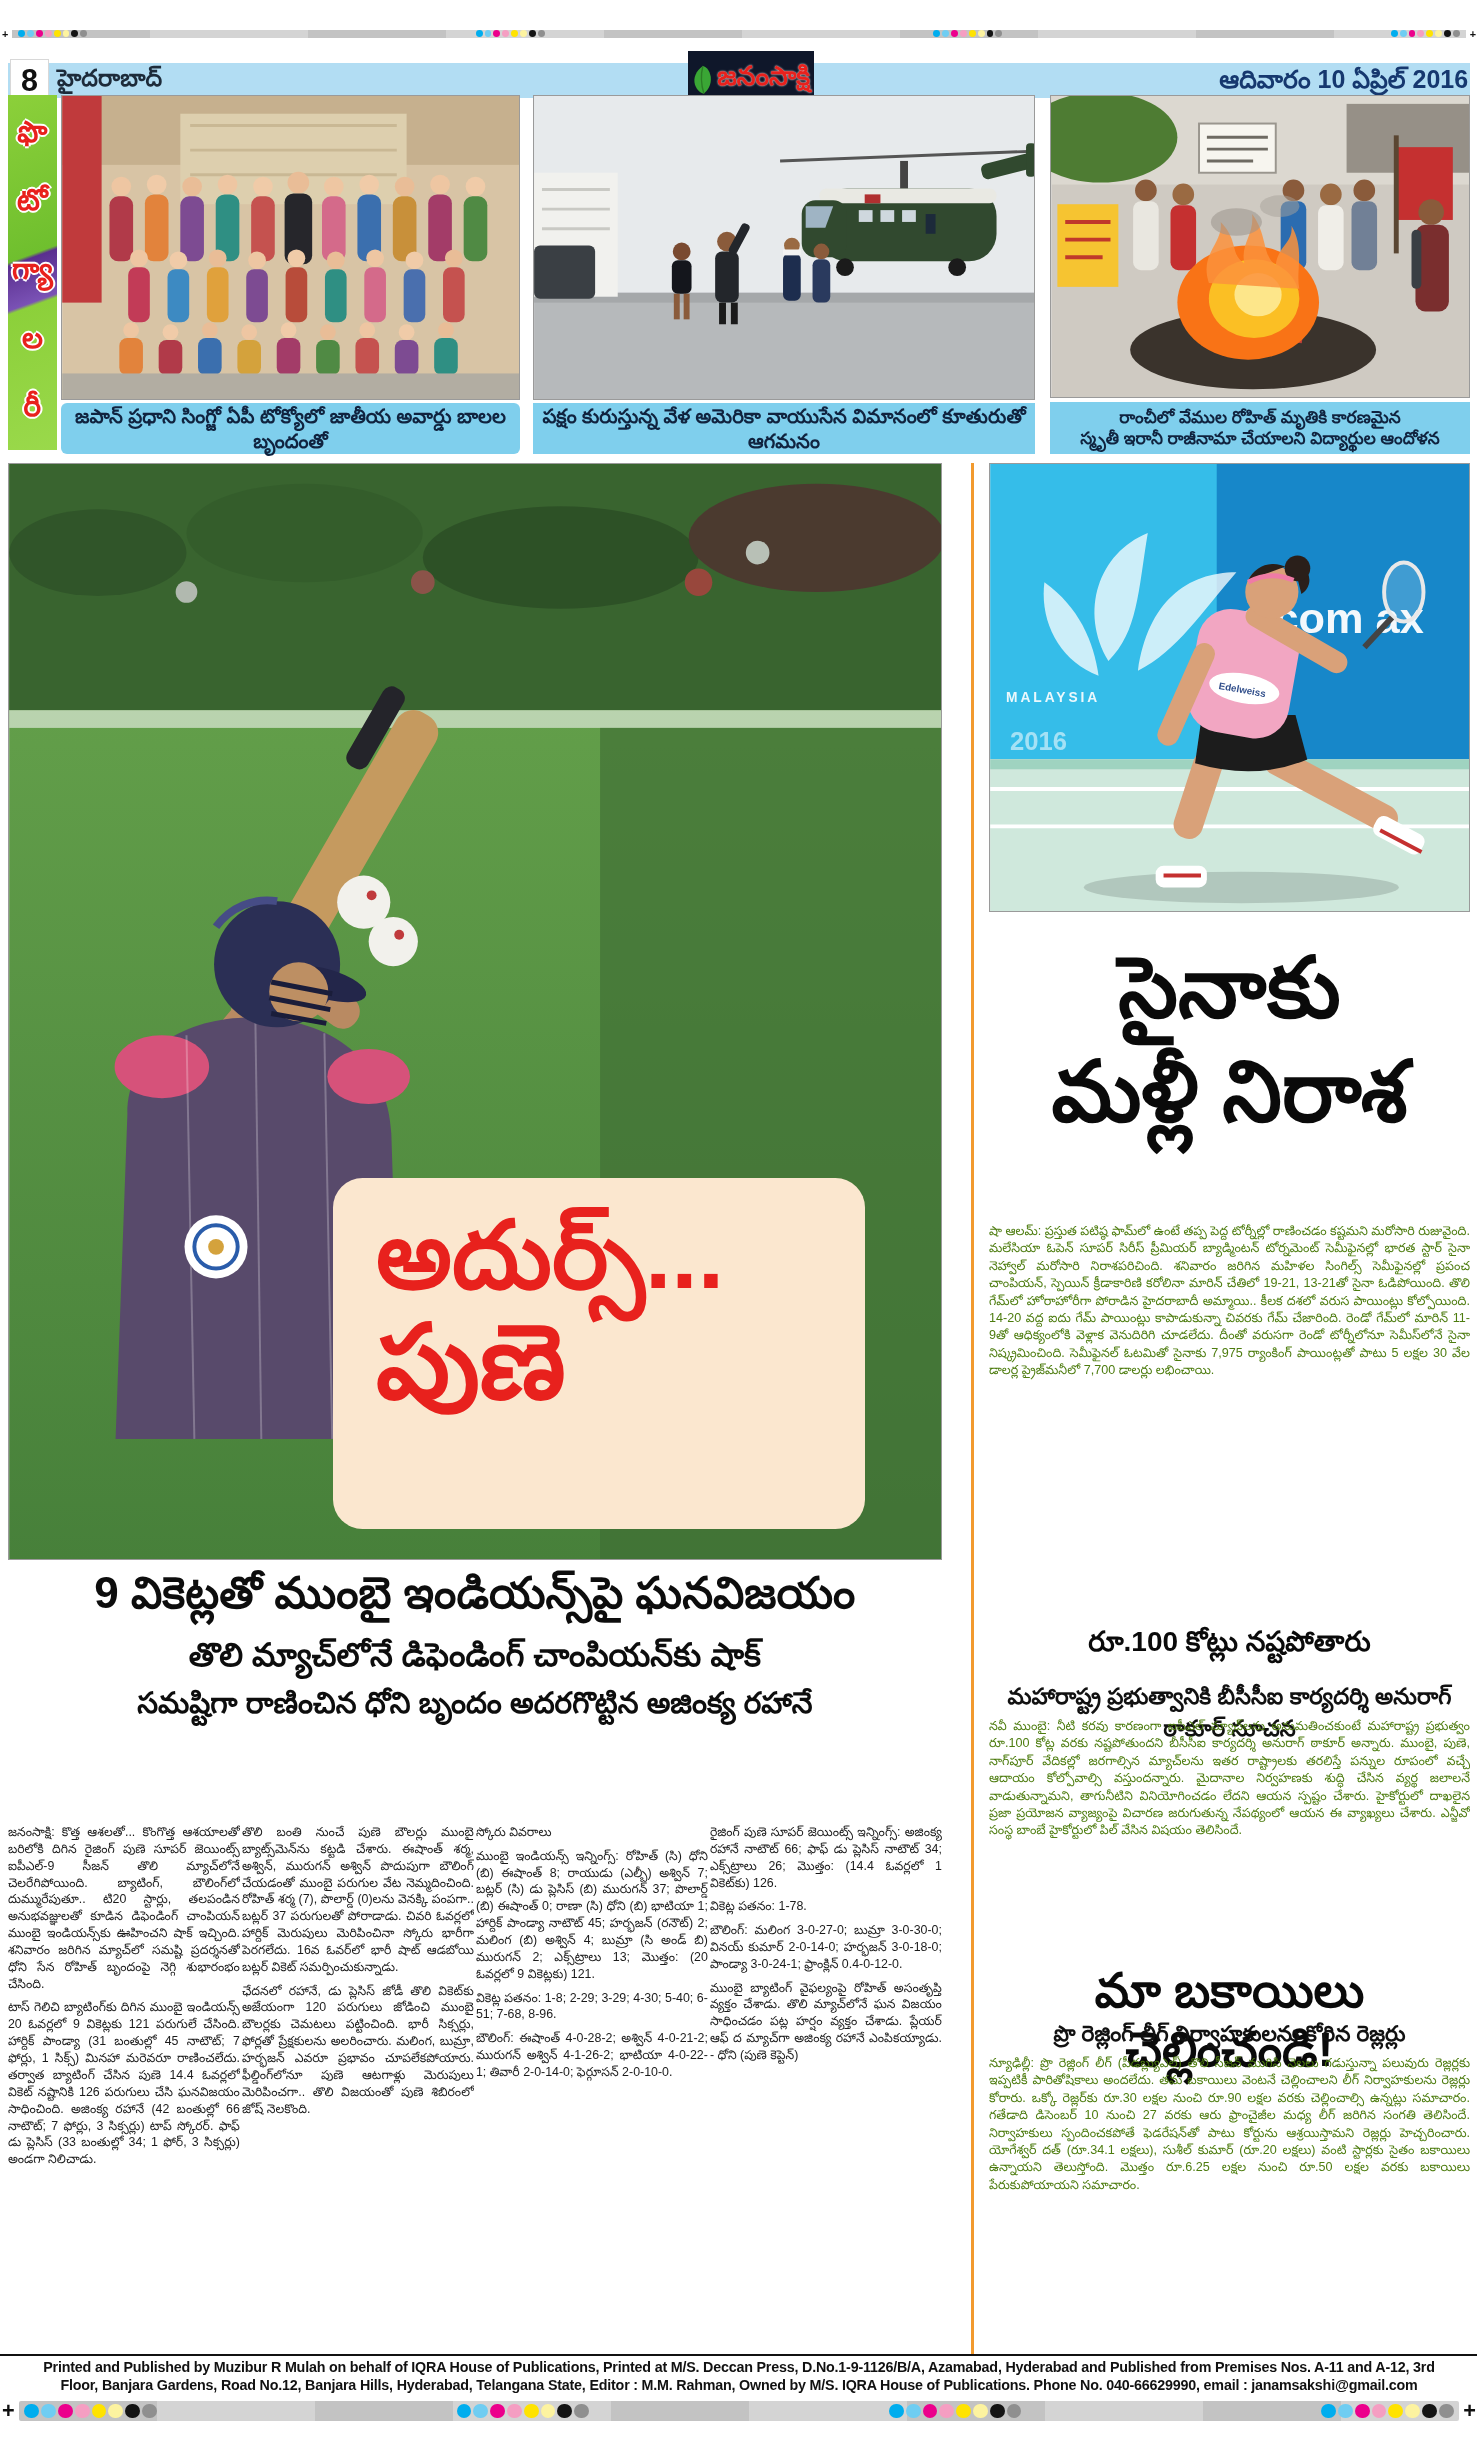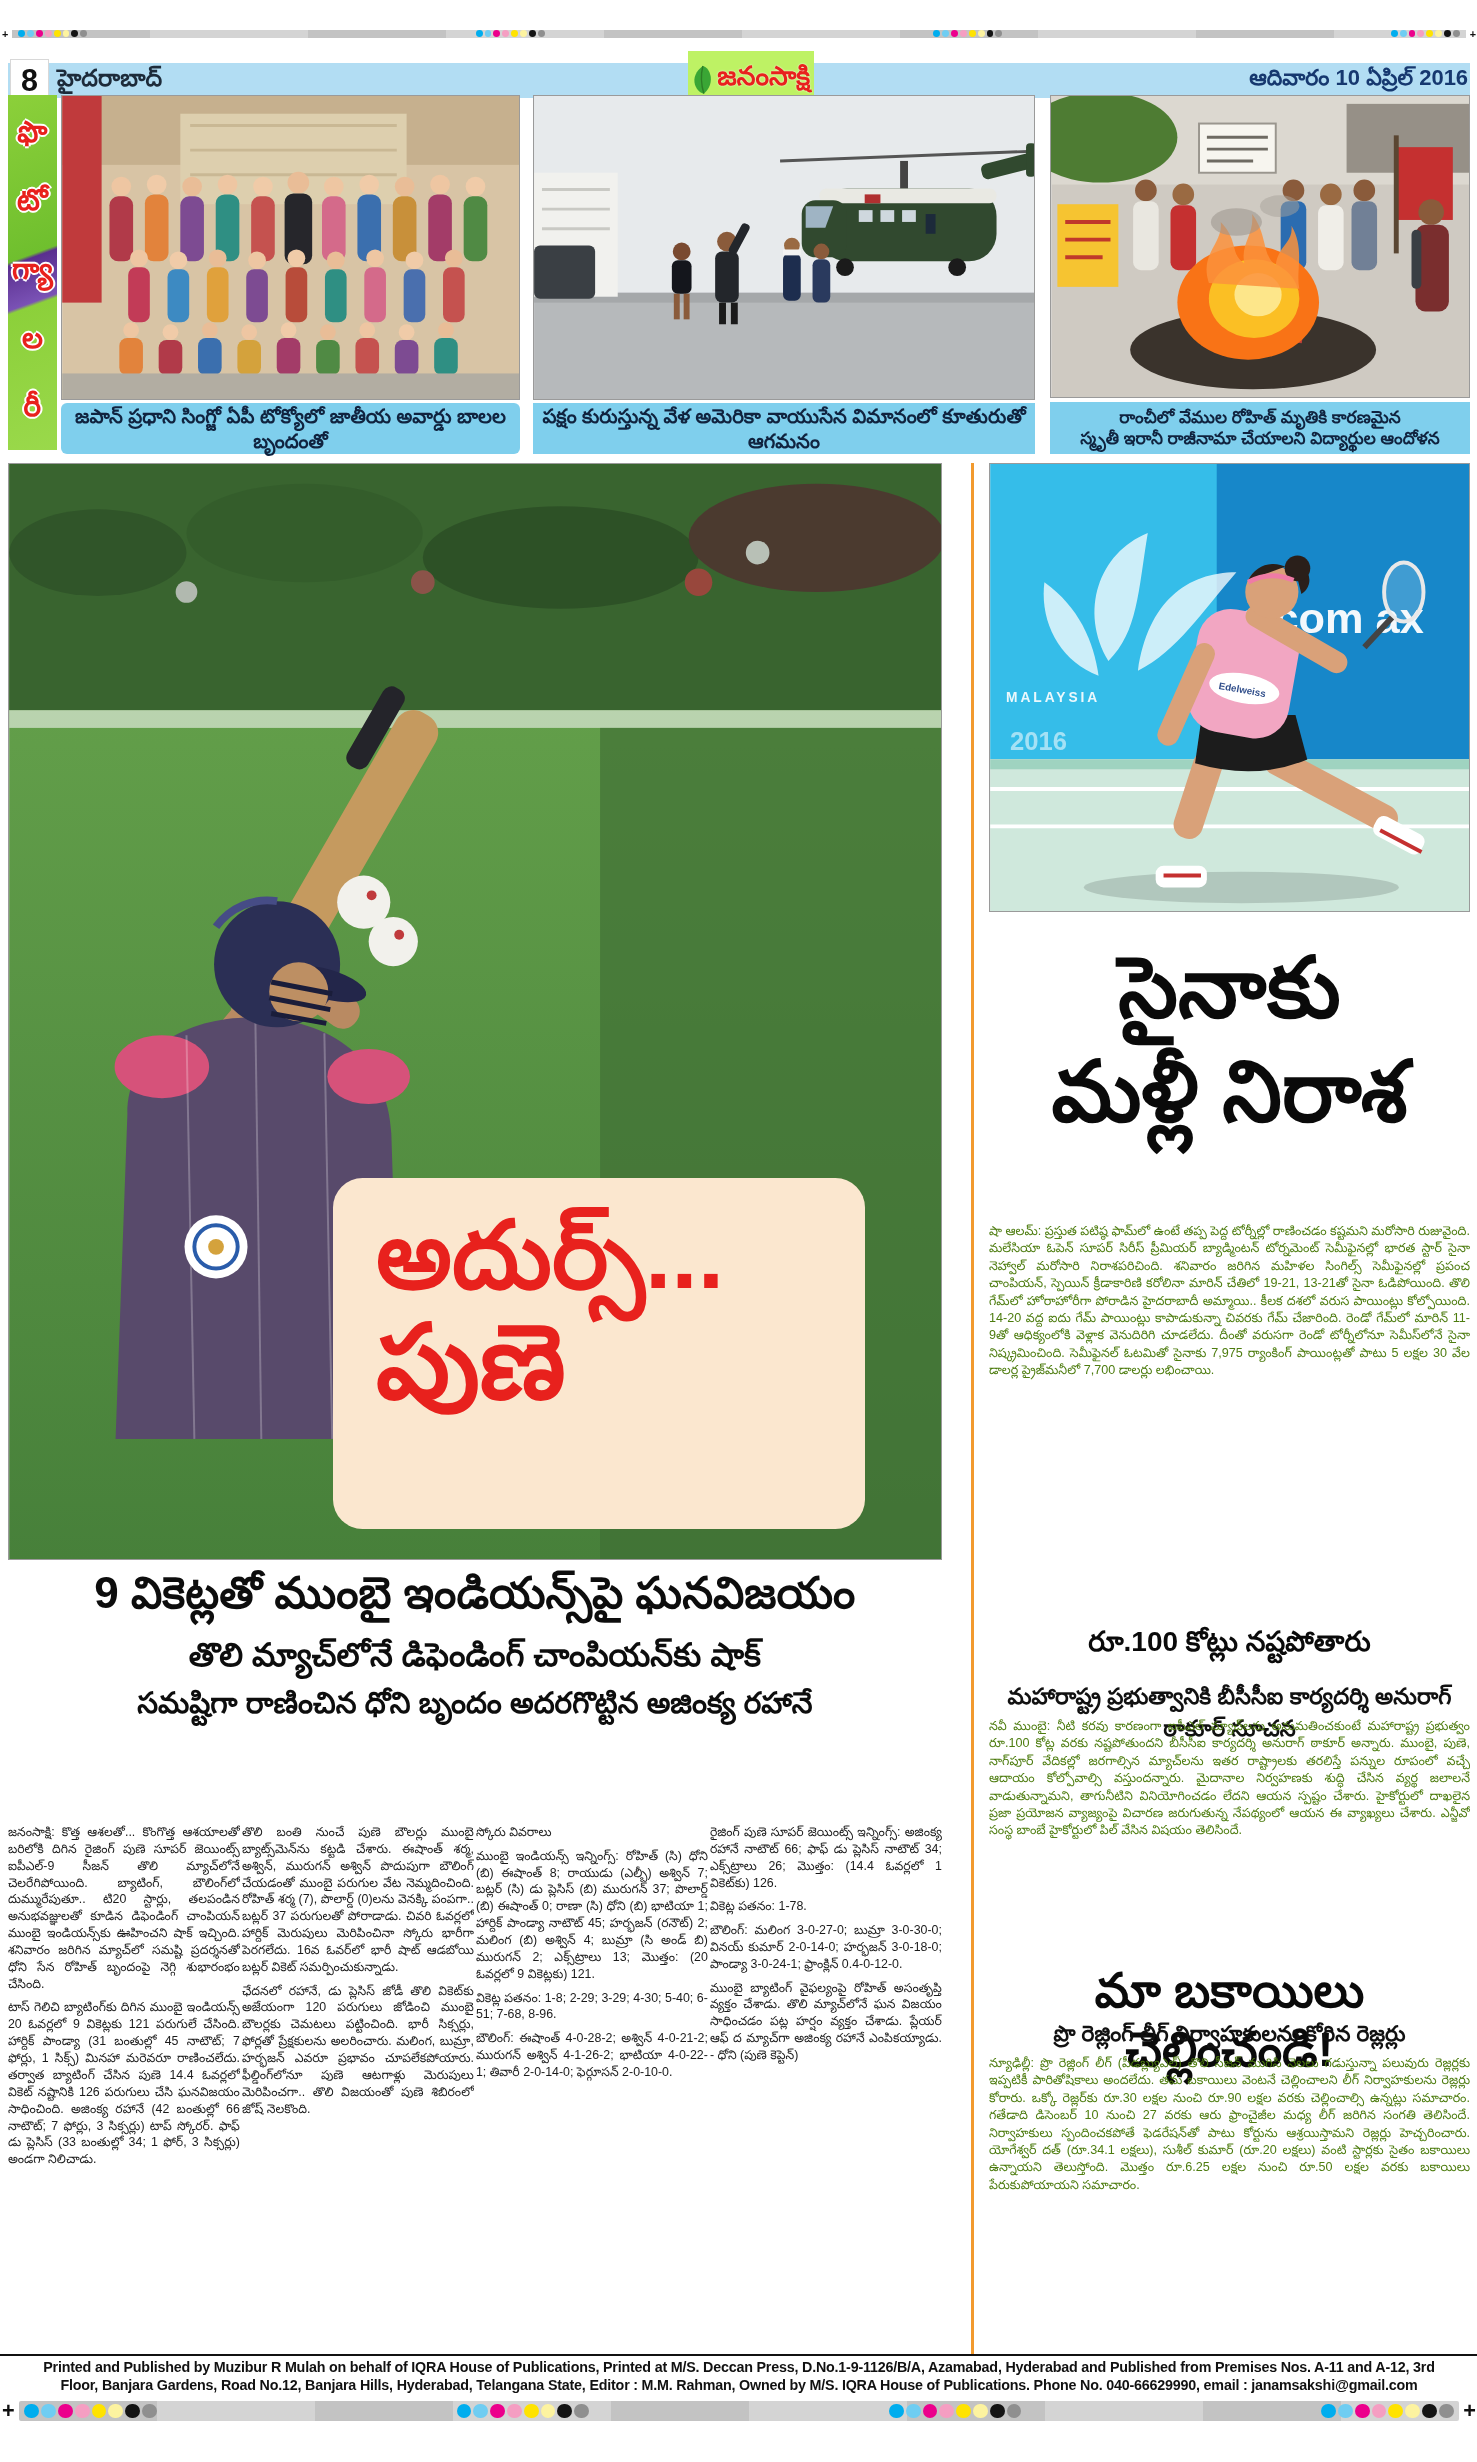--- a/index.html
+++ b/index.html
@@ -16,23 +16,23 @@
   .reg-bottom .dot{width:14.8px;height:14.8px;border-radius:50%;display:inline-block;}
   .reg-top .dot{width:6.9px;height:6.9px;border-radius:50%;display:inline-block;}
   .plus{font-weight:bold;color:#111;}
   .reg-bottom .plus{font-size:21.7px;}
   .reg-top .plus{font-size:10.8px;}
   
   #header-bar{left:7.9px;top:63px;width:1462px;height:35px;background:#b2ddf3;}
   #page-num{left:9.9px;top:59px;width:37px;height:41px;background:#ffffff;border:1px solid #d8d8d8;
             display:flex;align-items:center;justify-content:center;font-size:30.5px;font-weight:bold;color:#111;}
   #city{left:57px;top:65px;font-size:23.6px;font-weight:bold;color:#1d2b3a;}
-  #logo-box{left:688px;top:51px;width:126px;height:57px;background:#bef264;display:flex;align-items:center;justify-content:center;gap:3.9px;}
+  #logo-box{left:688px;top:51px;width:126px;height:57px;background:#0f172a;display:flex;align-items:center;justify-content:center;gap:3.9px;}
   #logo-text{font-size:26.6px;font-weight:bold;color:#e8211d;text-shadow:0 0 2px #fff;}
-  #date{right:9.9px;top:65px;font-size:22px;font-weight:bold;color:#16386f;}
+  #date{right:9.9px;top:65px;font-size:25px;font-weight:bold;color:#16386f;}
   
   #gallery-strip{left:7.9px;top:95px;width:49px;height:355px;
      background:linear-gradient(160deg,#8cd03a 0%,#6fbf2e 45%,#5a2f8f 46%,#7a52b5 58%,#8cd03a 59%,#9ad94b 100%);
      display:flex;flex-direction:column;align-items:center;justify-content:space-around;padding:5.9px 0;box-sizing:border-box;}
   .gal-letter{font-size:29.6px;font-weight:bold;color:#e8211d;
      text-shadow:-2px 0 #fff,2px 0 #fff,0 -2px #fff,0 2px #fff;}
   
   .photo{border:1px solid #9a9a9a;box-sizing:border-box;overflow:hidden;background:#ddd;}
   .photo svg{display:block;}
   .cap{background:#7fcfed;color:#10233f;font-weight:bold;display:flex;flex-direction:column;

